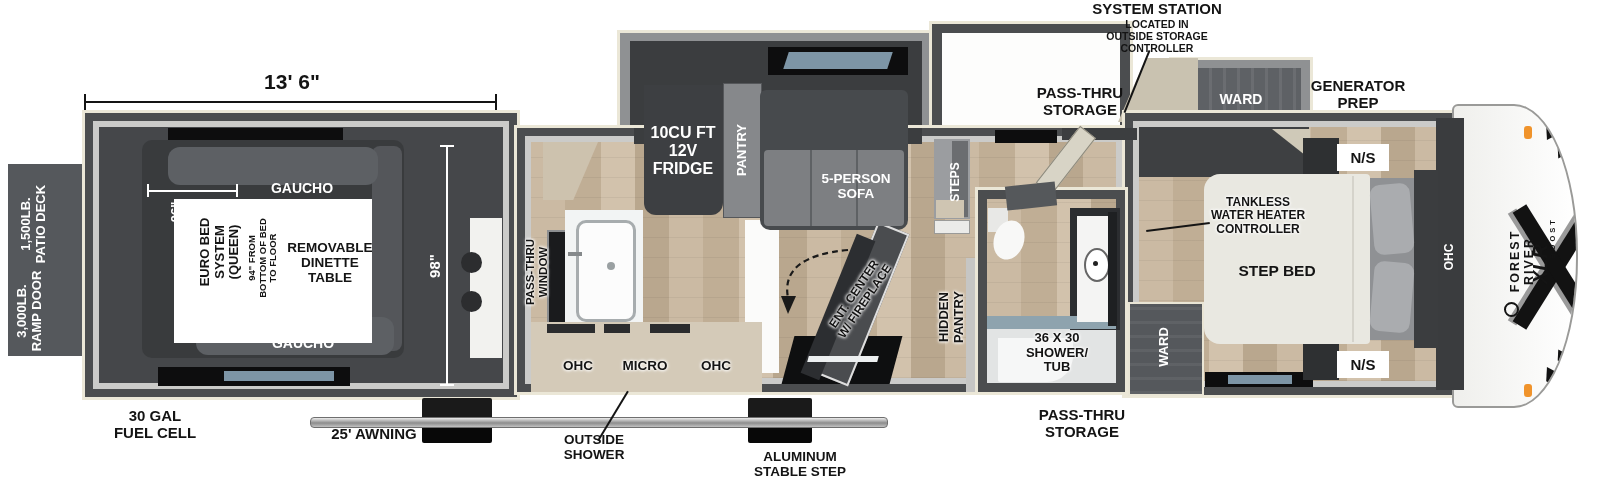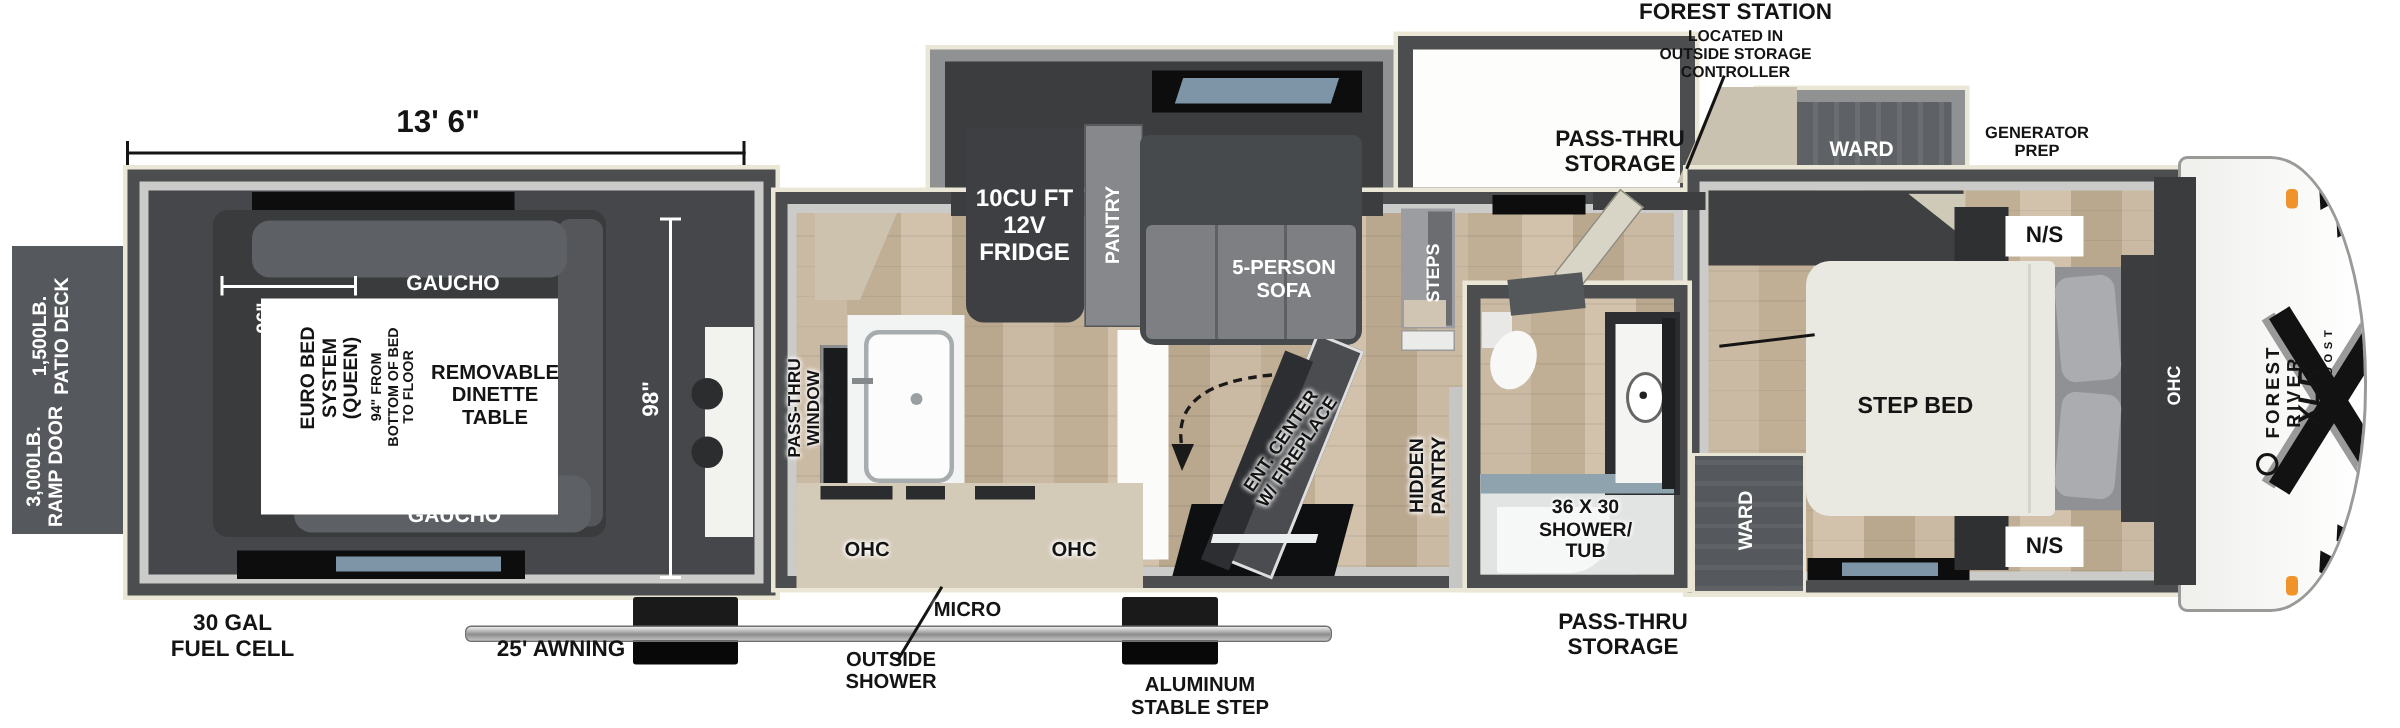--- a/index.html
+++ b/index.html
@@ -99,42 +99,42 @@
   <div class="lblw" style="left:856px;top:186px;font-size:13.5px;">5-PERSON
 SOFA</div>
 
   <div class="section" style="left:932px;top:24px;width:198px;height:110px;z-index:1;">
     <div class="abs" style="left:10px;top:9px;width:178px;height:92px;background:#fdfdfc;"></div>
   </div>
   <div class="lbl" style="left:1080px;top:102px;font-size:15px;">PASS-THRU
 STORAGE</div>
   <div class="abs" style="left:1118px;top:58px;width:80px;height:64px;background:#c9c2b0;clip-path:polygon(35% 0,100% 0,100% 100%,0 100%);z-index:2;"></div>
 
-  <div class="lbl" style="left:1157px;top:9px;font-size:15px;">FOREST STATION</div>
+  <div class="lbl" style="left:1157px;top:9px;font-size:15px;">SYSTEM STATION</div>
   <div class="lbl" style="left:1157px;top:37px;font-size:10.5px;font-weight:600;">LOCATED IN
 OUTSIDE STORAGE
 CONTROLLER</div>
   <div class="abs" style="left:1136px;top:48px;width:2px;height:67px;background:#141414;transform:rotate(22deg);z-index:6;"></div>
-  <div class="lbl" style="left:1358px;top:95px;font-size:11px;">GENERATOR
+  <div class="lbl" style="left:1358px;top:95px;font-size:15px;">GENERATOR
 PREP</div>
 
   <div class="abs" style="left:547px;top:230px;width:22px;height:100px;background:#1a1b1d;border:2px solid #8c8e90;z-index:3;"></div>
   <div class="lbl rot halo" style="left:537px;top:272px;font-size:11.5px;">PASS-THRU
 WINDOW</div>
   <div class="abs" style="left:565px;top:210px;width:78px;height:118px;background:#f2f4f4;z-index:3;"></div>
   <div class="abs" style="left:576px;top:220px;width:54px;height:96px;background:#fcfcfc;border:3px solid #a7acae;border-radius:10px;z-index:4;"></div>
   <div class="abs" style="left:607px;top:262px;width:8px;height:8px;background:#9aa0a2;border-radius:50%;z-index:5;"></div>
   <div class="abs" style="left:568px;top:252px;width:14px;height:4px;background:#85898b;z-index:5;"></div>
   <div class="abs" style="left:745px;top:220px;width:34px;height:153px;background:#fbfbfa;z-index:3;"></div>
   <div class="abs" style="left:531px;top:322px;width:231px;height:70px;background:#d4cab8;z-index:3;"></div>
   <div class="abs" style="left:547px;top:324px;width:48px;height:9px;background:#2b2c2e;z-index:4;"></div>
   <div class="abs" style="left:604px;top:324px;width:26px;height:9px;background:#2b2c2e;z-index:4;"></div>
   <div class="abs" style="left:650px;top:324px;width:40px;height:9px;background:#2b2c2e;z-index:4;"></div>
   <div class="lbl halo" style="left:578px;top:366px;font-size:13.5px;">OHC</div>
-  <div class="lbl halo" style="left:645px;top:366px;font-size:13.5px;margin-top:40px;">MICRO</div>
+  <div class="lbl halo" style="left:645px;top:366px;font-size:13.5px;">MICRO</div>
   <div class="lbl halo" style="left:716px;top:366px;font-size:13.5px;">OHC</div>
 
   <div class="abs" style="left:846px;top:222px;width:30px;height:160px;background:#4a4c4f;border:2px solid #dedede;transform:rotate(22deg);z-index:4;"></div>
   <div class="abs" style="left:828px;top:232px;width:20px;height:150px;background:#2c2e31;transform:rotate(22deg);z-index:4;"></div>
   <div class="abs" style="left:788px;top:336px;width:108px;height:48px;background:#0e0f10;transform:skewX(-15deg);z-index:3;"></div>
   <div class="abs" style="left:808px;top:356px;width:70px;height:6px;background:#eceff0;transform:skewX(-15deg);z-index:4;"></div>
   <div class="lbl halo" style="left:860px;top:298px;font-size:12px;transform:translate(-50%,-50%) rotate(-56deg);">ENT. CENTER
 W/ FIREPLACE</div>
   <svg class="abs" style="left:768px;top:240px;width:90px;height:80px;z-index:6;" viewBox="0 0 90 80">
     <path d="M 80 10 Q 12 16 20 58" stroke="#1a1a1a" stroke-width="2.2" fill="none" stroke-dasharray="6 4"></path>
@@ -196,20 +196,23 @@
   <div class="lbl" style="left:1363px;top:158px;font-size:15px;">N/S</div>
   <div class="abs" style="left:1337px;top:351px;width:52px;height:27px;background:#ffffff;z-index:5;"></div>
   <div class="lbl" style="left:1363px;top:365px;font-size:15px;">N/S</div>
   <div class="abs" style="left:1205px;top:372px;width:108px;height:15px;background:#0d0d0e;z-index:3;"></div>
   <div class="abs" style="left:1228px;top:375px;width:64px;height:9px;background:#7d95a6;z-index:4;"></div>
   <div class="abs" style="left:1436px;top:118px;width:28px;height:272px;background:#3a3c3e;z-index:3;"></div>
   <div class="lblw rot" style="left:1450px;top:257px;font-size:12px;">OHC</div>
   <div class="abs" style="left:1128px;top:302px;width:72px;height:90px;background:#55585c;border:2px solid #e9e5d5;
               background-image:repeating-linear-gradient(0deg,rgba(255,255,255,.06) 0 3px,transparent 3px 14px);z-index:4;"></div>
   <div class="lblw rot" style="left:1164px;top:347px;font-size:13px;">WARD</div>
+  <div class="lbl halo" style="left:1258px;top:216px;font-size:12px;">TANKLESS
+WATER HEATER
+CONTROLLER</div>
   <div class="abs" style="left:1146px;top:226px;width:64px;height:2px;background:#141414;transform:rotate(-7deg);z-index:6;"></div>
   <div class="lbl" style="left:1277px;top:271px;font-size:15.5px;">STEP BED</div>
 
   <div class="abs" style="left:1452px;top:104px;width:122px;height:300px;background:linear-gradient(90deg,#efefec,#ffffff);
               border:2px solid #9a9a98;border-radius:6px 64px 64px 6px / 6px 150px 150px 6px;overflow:hidden;z-index:2;">
     <div class="abs" style="left:88px;top:95px;width:10px;height:132px;background:#9a9a9a;transform:rotate(32deg);"></div>
     <div class="abs" style="left:88px;top:95px;width:10px;height:132px;background:#9a9a9a;transform:rotate(-32deg);"></div>
     <div class="abs" style="left:94px;top:92px;width:16px;height:138px;background:#121212;transform:rotate(32deg);"></div>
     <div class="abs" style="left:94px;top:92px;width:16px;height:138px;background:#121212;transform:rotate(-32deg);"></div>
     <div class="abs" style="left:90px;top:10px;width:44px;height:13px;background:#121212;transform:rotate(-28deg) skewX(-25deg);"></div>

